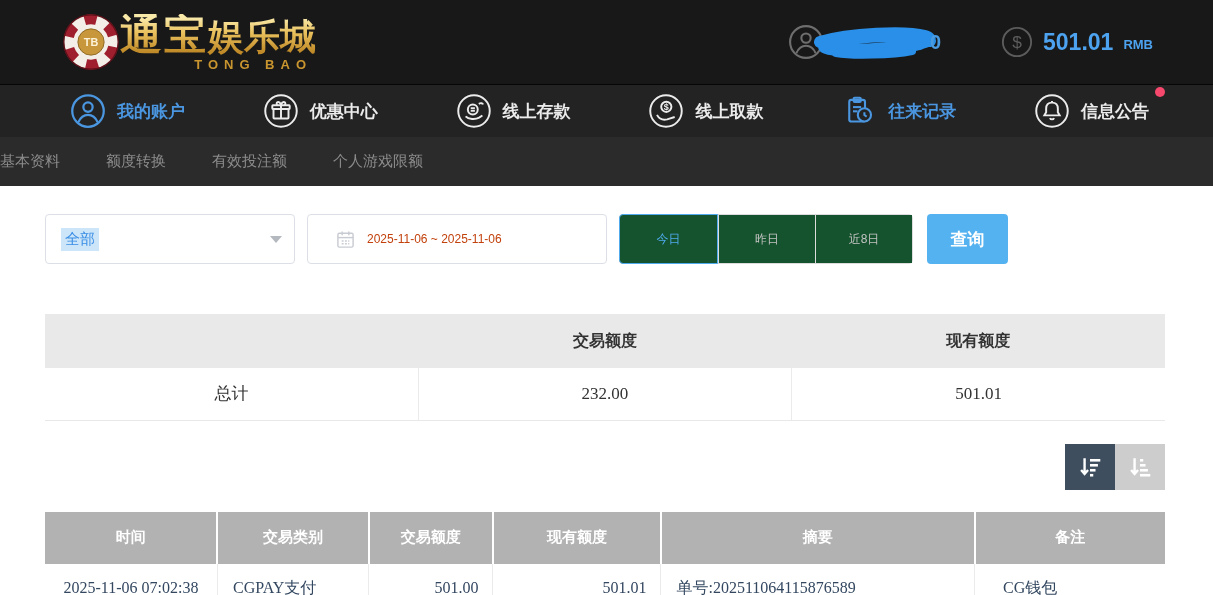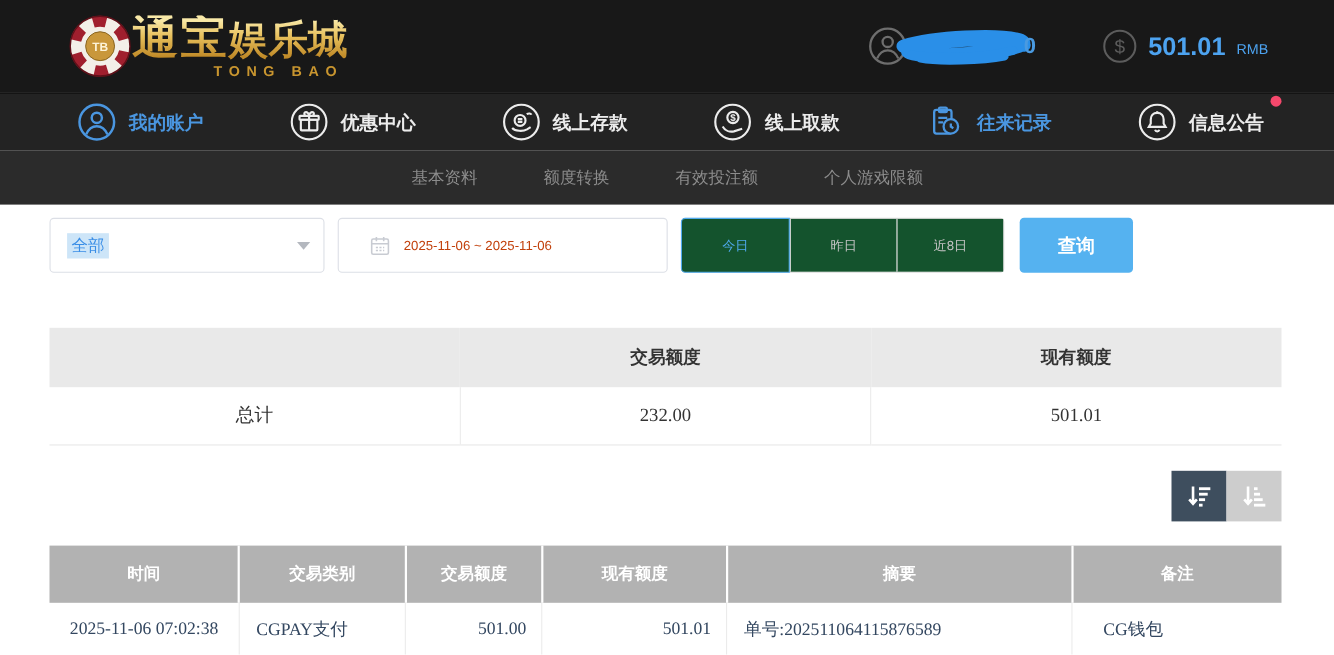--- a/index.html
+++ b/index.html
@@ -18,62 +18,62 @@
   .logo-cn .cn-main { font-size:42px; letter-spacing:2px; }
   .logo-cn .cn-sub  { font-size:36px; font-family:Liberation Sans, sans-serif; font-weight:bold; }
   .logo-en { font-size:13px; font-weight:bold; letter-spacing:6px; color:#c8952f;
              text-align:right; margin-top:2px; padding-right:4px; }
   .header-right { display:flex; align-items:center; gap:60px; }
   .user-box { display:flex; align-items:center; cursor:pointer; }
   .scribble-wrap { position:relative; display:flex; align-items:center; margin-left:-12px; }
   .user-suffix { color:#4a9ae0; font-size:20px; font-weight:bold; margin-left:-10px; }
   .balance-box { display:flex; align-items:center; gap:10px; cursor:pointer; }
   .balance-amount { color:#4da3f0; font-size:23px; font-weight:bold; }
-  .balance-currency { color:#4da3f0; font-size:13px; font-weight:normal; align-self:center; margin-top:4px; }
+  .balance-currency { color:#4da3f0; font-size:13px; font-weight:bold; align-self:center; margin-top:4px; }
 
   
   .main-nav { height:53px; background:#232323; border-top:1px solid #060606;
               display:flex; align-items:center; justify-content:space-between;
               padding:0 64px 0 70px; }
   .nav-item { display:flex; align-items:center; gap:11px; color:#ececec;
               font-size:17px; font-weight:bold; cursor:pointer; position:relative; }
   .nav-item.active { color:#4a96e0; }
   .nav-item svg { display:block; }
   .nav-dot { position:absolute; top:-6px; right:-16px; width:10px; height:10px;
              border-radius:50%; background:#f5486c; }
 
   
   .sub-nav { height:49px; background:#2b2b2b; display:flex; align-items:center;
-             justify-content:center; gap:60px; }
+             gap:46px; }
   .sub-nav-item { color:#8c8c8c; font-size:15px; cursor:pointer; }
 
   
   .content { padding:12px 48px 0 45px; }
 
-  .filter-row { display:flex; align-items:flex-start; margin-top:0; }
+  .filter-row { display:flex; align-items:flex-start; margin-top:16px; }
   .select-box { width:250px; height:50px; border:1px solid #dcdfe6; border-radius:4px;
                 display:flex; align-items:center; padding:0 12px 0 15px; cursor:pointer;
                 justify-content:space-between; }
   .select-value { background:#cde5f8; color:#3a8ee6; font-size:15px; padding:2px 4px; }
   .caret-down { width:0; height:0; border-left:6px solid transparent;
                 border-right:6px solid transparent; border-top:7px solid #b4b8bf; }
   .date-box { width:300px; height:50px; border:1px solid #dcdfe6; border-radius:4px;
               display:flex; align-items:center; gap:12px; padding-left:28px;
               margin-left:12px; cursor:pointer; }
   .date-value { color:#c2410c; font-size:12px;
                 font-family:Liberation Sans, sans-serif; }
   .seg-group { display:flex; height:50px; border:1px solid #dcdcdc; border-radius:4px;
                margin-left:12px; }
   .seg-btn { width:97px; height:48px; background:#14532d; display:flex; align-items:center;
              justify-content:center; font-size:12px; color:#c3c3c3; cursor:pointer; }
   .seg-btn + .seg-btn { border-left:1px solid #dcdcdc; }
   .seg-btn.active { width:99px; height:50px; margin:-1px 0 -1px -1px;
                     border:1px solid #4faaee; border-radius:4px 0 0 4px;
                     color:#4faaee; position:relative; z-index:1; }
-  .search-btn { width:103px; height:50px; margin-left:14px; background:#55b2f0;
+  .search-btn { width:81px; height:50px; margin-left:14px; background:#55b2f0;
                 border:none; border-radius:4px; color:#fff; font-size:17px;
                 font-weight:bold; cursor:pointer; }
 
   
   .summary-table { width:100%; border-collapse:collapse; margin-top:50px;
                    table-layout:fixed; }
   .summary-table thead td { background:#e9e9e9; height:54px; text-align:center;
                             font-size:16px; font-weight:bold; color:#333; }
   .summary-table tbody td { height:52px; text-align:center; font-size:17px; color:#333;
                             border-bottom:1px solid #e8e8e8; }

